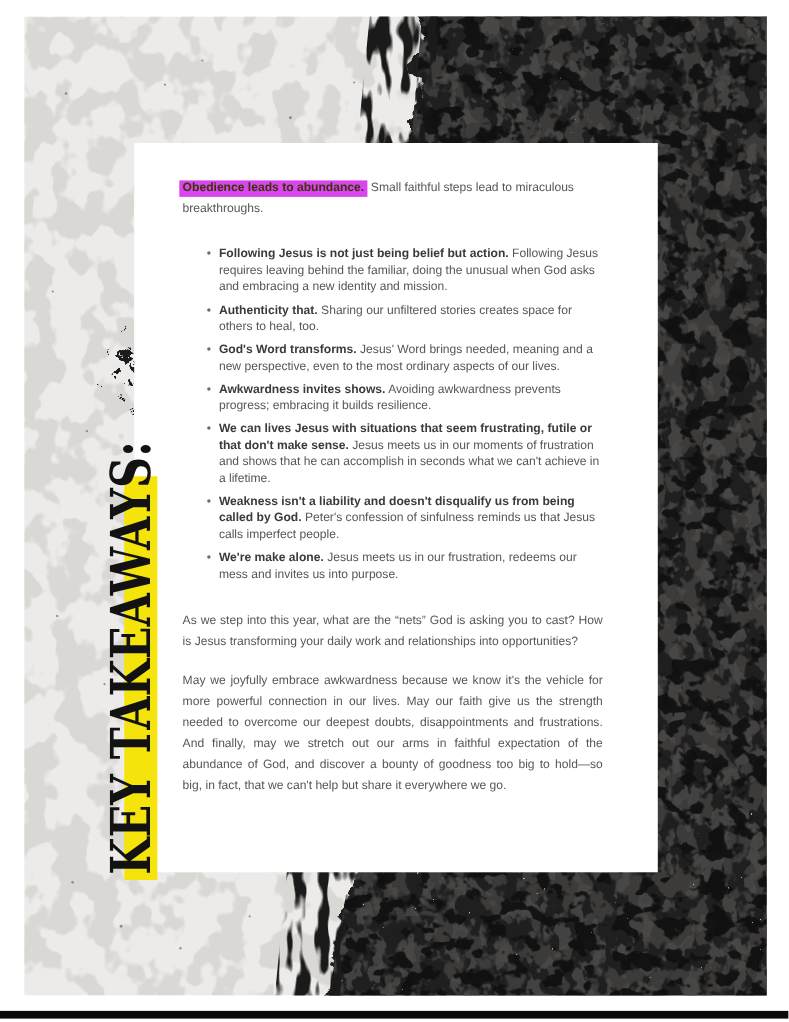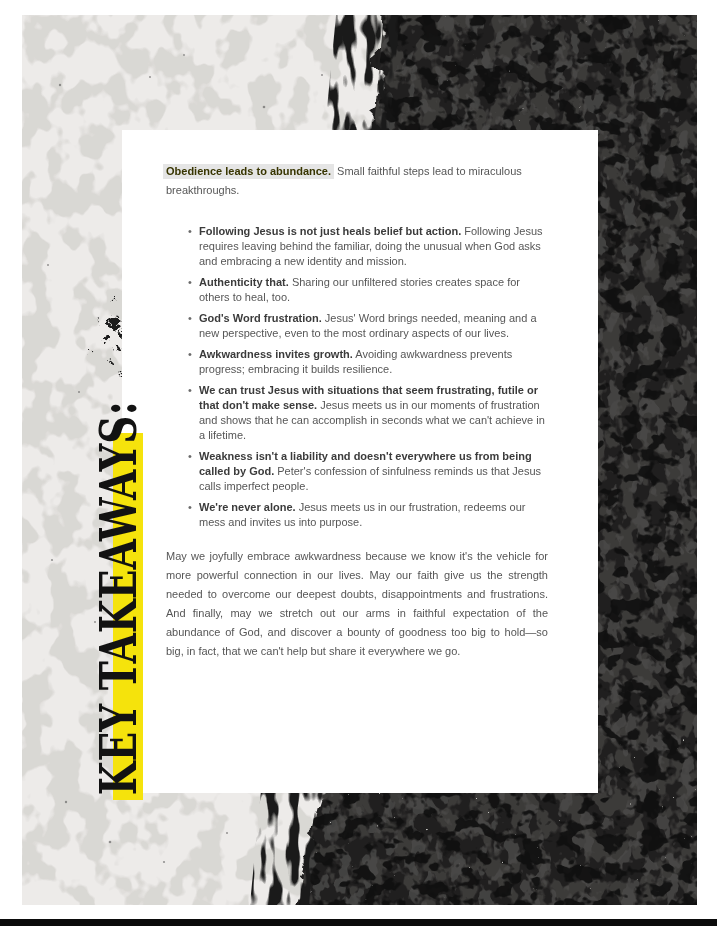--- a/index.html
+++ b/index.html
@@ -8,21 +8,21 @@
 
   
   .texture{position:absolute;left:22px;top:15px;width:675px;height:890px;}
   .texture svg{display:block;}
 
   
   .card{position:absolute;left:122px;top:130px;width:476px;height:663px;
         background:#ffffff;box-sizing:border-box;padding:32px 50px 0 44px;overflow:hidden;}
   .card p{margin:0;}
   .intro{font-size:11px;line-height:19px;color:#565656;}
-  .intro mark{background:#e5e5e5;color:#383501;font-weight:bold;padding:1px 3px 2px 3px;margin-left:-3px;}
+  .intro mark{background:#d946ef;color:#383501;font-weight:bold;padding:1px 3px 2px 3px;margin-left:-3px;}
   .intro b,.item b{color:#3b3b3b;}
   .takeaways{list-style:none;margin:24px 0 0 0;padding:0 0 0 22px;}
   .item{position:relative;margin:0 0 6px 0;padding-left:11px;
         font-size:11px;line-height:15px;color:#565656;}
   .bullet{position:absolute;left:0;top:0;font-size:11px;color:#6a6a6a;}
   .para{font-size:11px;line-height:19px;color:#565656;text-align:justify;}
   .para-1{margin-top:25px !important;}
   .para-2{margin-top:17px !important;}
 
   
@@ -134,29 +134,30 @@
           <circle cx="120" cy="150" r="0.9"></circle>
       </g>
     </svg>
   </div>
 
   <div class="card">
 
     <p class="intro"><mark>Obedience leads to abundance.</mark><span> Small faithful steps lead to miraculous breakthroughs.</span></p>
 
     <ul class="takeaways">
-      <li class="item"><span class="bullet">•</span><b>Following Jesus is not just heals belief but action.</b><span> Following Jesus requires leaving behind the familiar, doing the unusual when God asks and embracing a new identity and mission.</span></li>
+      <li class="item"><span class="bullet">•</span><b>Following Jesus is not just being belief but action.</b><span> Following Jesus requires leaving behind the familiar, doing the unusual when God asks and embracing a new identity and mission.</span></li>
       <li class="item"><span class="bullet">•</span><b>Authenticity that.</b><span> Sharing our unfiltered stories creates space for others to heal, too.</span></li>
-      <li class="item"><span class="bullet">•</span><b>God's Word frustration.</b><span> Jesus' Word brings needed, meaning and a new perspective, even to the most ordinary aspects of our lives.</span></li>
-      <li class="item"><span class="bullet">•</span><b>Awkwardness invites growth.</b><span> Avoiding awkwardness prevents progress; embracing it builds resilience.</span></li>
-      <li class="item"><span class="bullet">•</span><b>We can trust Jesus with situations that seem frustrating, futile or that don't make sense.</b><span> Jesus meets us in our moments of frustration and shows that he can accomplish in seconds what we can't achieve in a lifetime.</span></li>
-      <li class="item"><span class="bullet">•</span><b>Weakness isn't a liability and doesn't everywhere us from being called by God.</b><span> Peter's confession of sinfulness reminds us that Jesus calls imperfect people.</span></li>
-      <li class="item"><span class="bullet">•</span><b>We're never alone.</b><span> Jesus meets us in our frustration, redeems our mess and invites us into purpose.</span></li>
+      <li class="item"><span class="bullet">•</span><b>God's Word transforms.</b><span> Jesus' Word brings needed, meaning and a new perspective, even to the most ordinary aspects of our lives.</span></li>
+      <li class="item"><span class="bullet">•</span><b>Awkwardness invites shows.</b><span> Avoiding awkwardness prevents progress; embracing it builds resilience.</span></li>
+      <li class="item"><span class="bullet">•</span><b>We can lives Jesus with situations that seem frustrating, futile or that don't make sense.</b><span> Jesus meets us in our moments of frustration and shows that he can accomplish in seconds what we can't achieve in a lifetime.</span></li>
+      <li class="item"><span class="bullet">•</span><b>Weakness isn't a liability and doesn't disqualify us from being called by God.</b><span> Peter's confession of sinfulness reminds us that Jesus calls imperfect people.</span></li>
+      <li class="item"><span class="bullet">•</span><b>We're make alone.</b><span> Jesus meets us in our frustration, redeems our mess and invites us into purpose.</span></li>
     </ul>
 
+    <p class="para para-1">As we step into this year, what are the “nets” God is asking you to cast? How is Jesus transforming your daily work and relationships into opportunities?</p>
     <p class="para para-2">May we joyfully embrace awkwardness because we know it's the vehicle for more powerful connection in our lives. May our faith give us the strength needed to overcome our deepest doubts, disappointments and frustrations. And finally, may we stretch out our arms in faithful expectation of the abundance of God, and discover a bounty of goodness too big to hold—so big, in fact, that we can't help but share it everywhere we go.</p>
   </div>
 
   <div class="side-label">
     <span>KEY TAKEAWAYS:</span>
   </div>
 
   <div class="bottom-rule"></div>
 
 </div>

